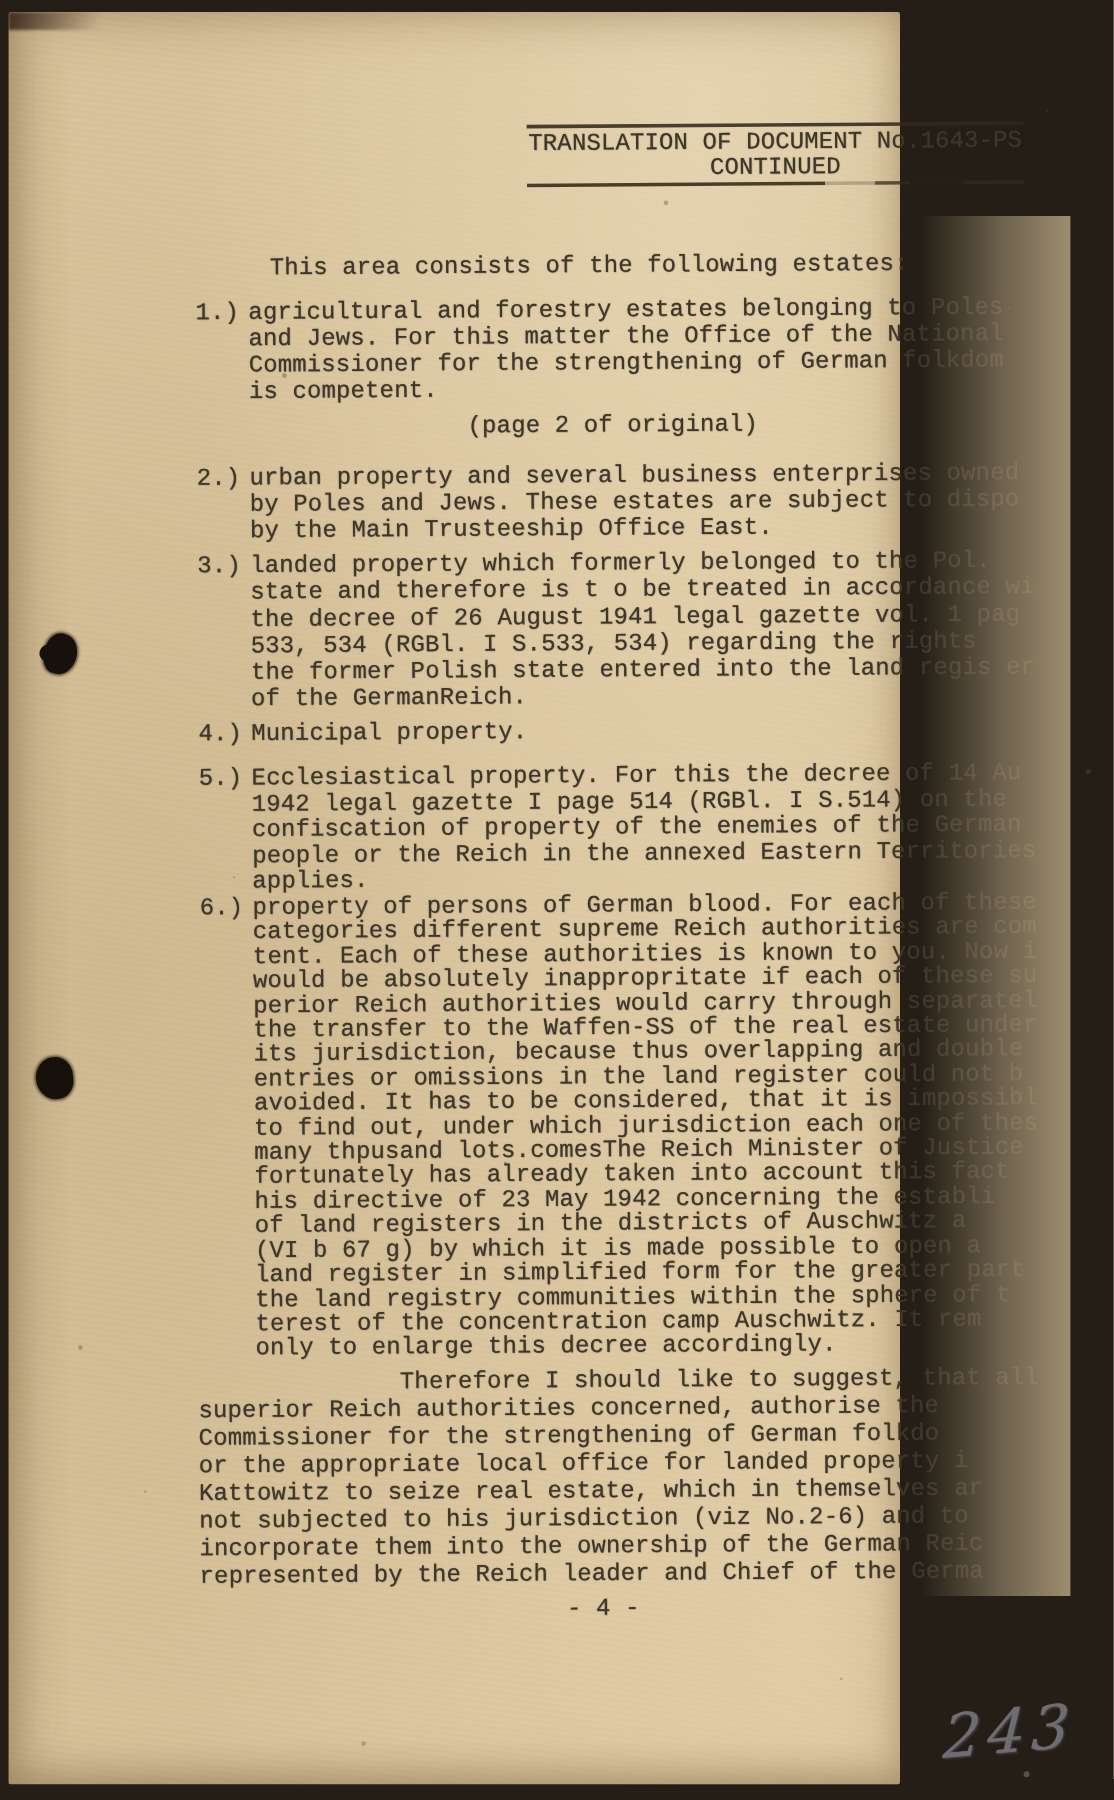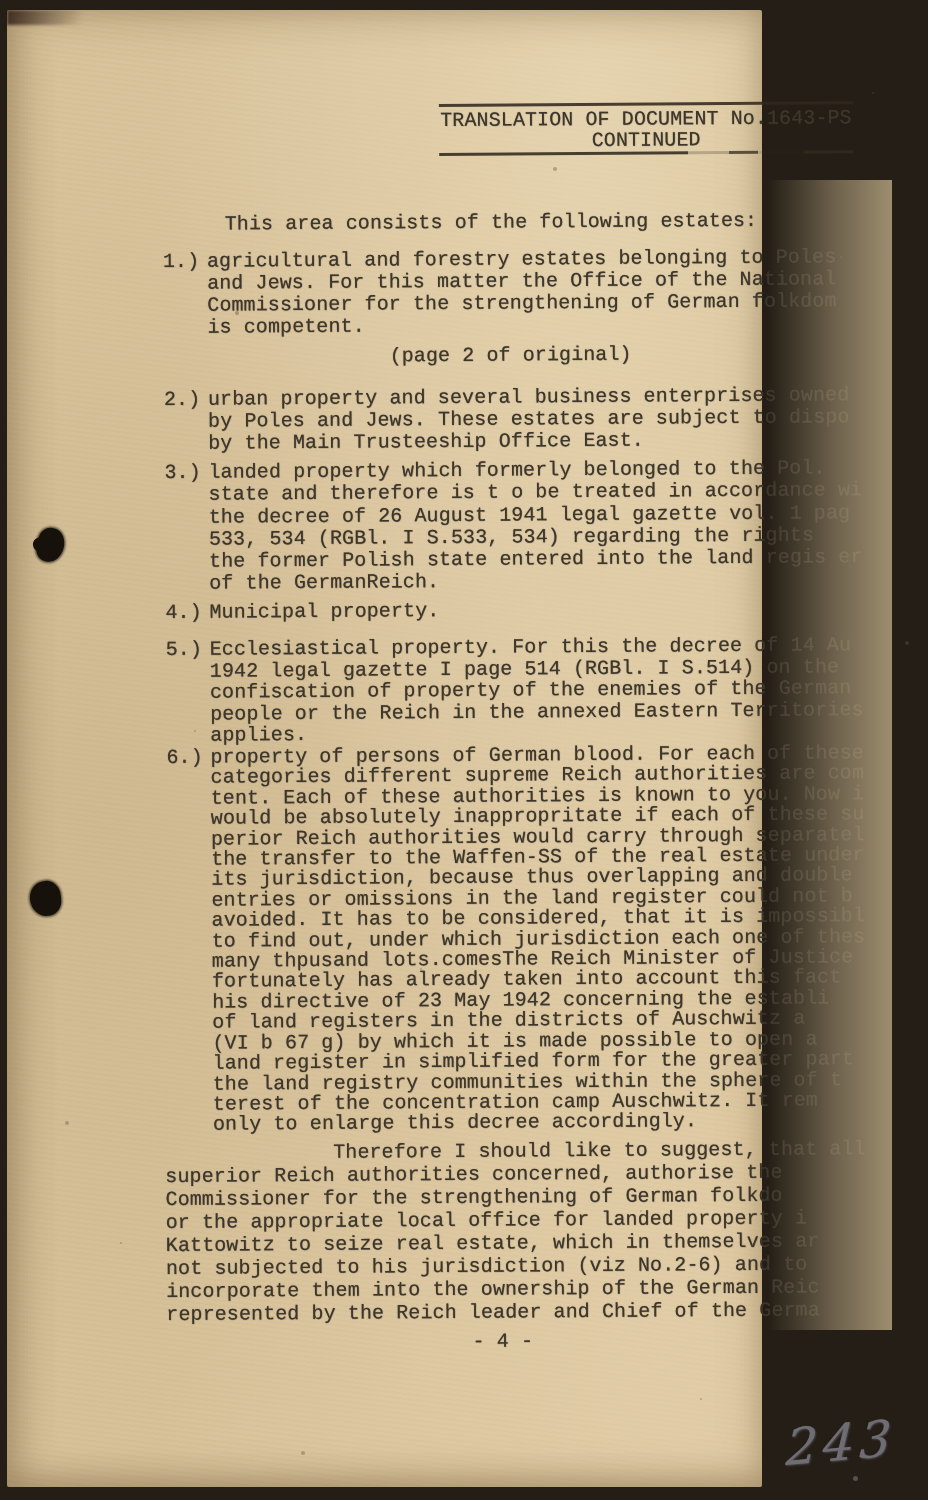--- a/index.html
+++ b/index.html
@@ -8,21 +8,21 @@
     --pencil:#6f6d74;
     --bg:#241e16;
   }
   html,body{margin:0;padding:0;}
   body{
     width:928px;height:1500px;
     background:var(--bg);
     overflow:hidden;
     font-family:"Liberation Mono","DejaVu Sans Mono",monospace;
   }
-  .stage{position:relative;width:752px;height:1500px;padding-left:12px;}
+  .stage{position:relative;width:752px;height:1500px;}
 
   
   .paper{
     position:absolute;left:7px;top:10px;right:2px;bottom:13px;
     background-color:var(--paper);
     background-image:
       radial-gradient(ellipse at 78% 6%, rgba(240,225,192,0.55), transparent 52%),
       radial-gradient(ellipse at 88% 92%, rgba(236,216,180,0.45), transparent 55%),
       radial-gradient(ellipse at 12% 55%, rgba(186,160,120,0.28), transparent 60%),
       radial-gradient(ellipse at 50% 30%, rgba(222,200,162,0.30), transparent 70%),

